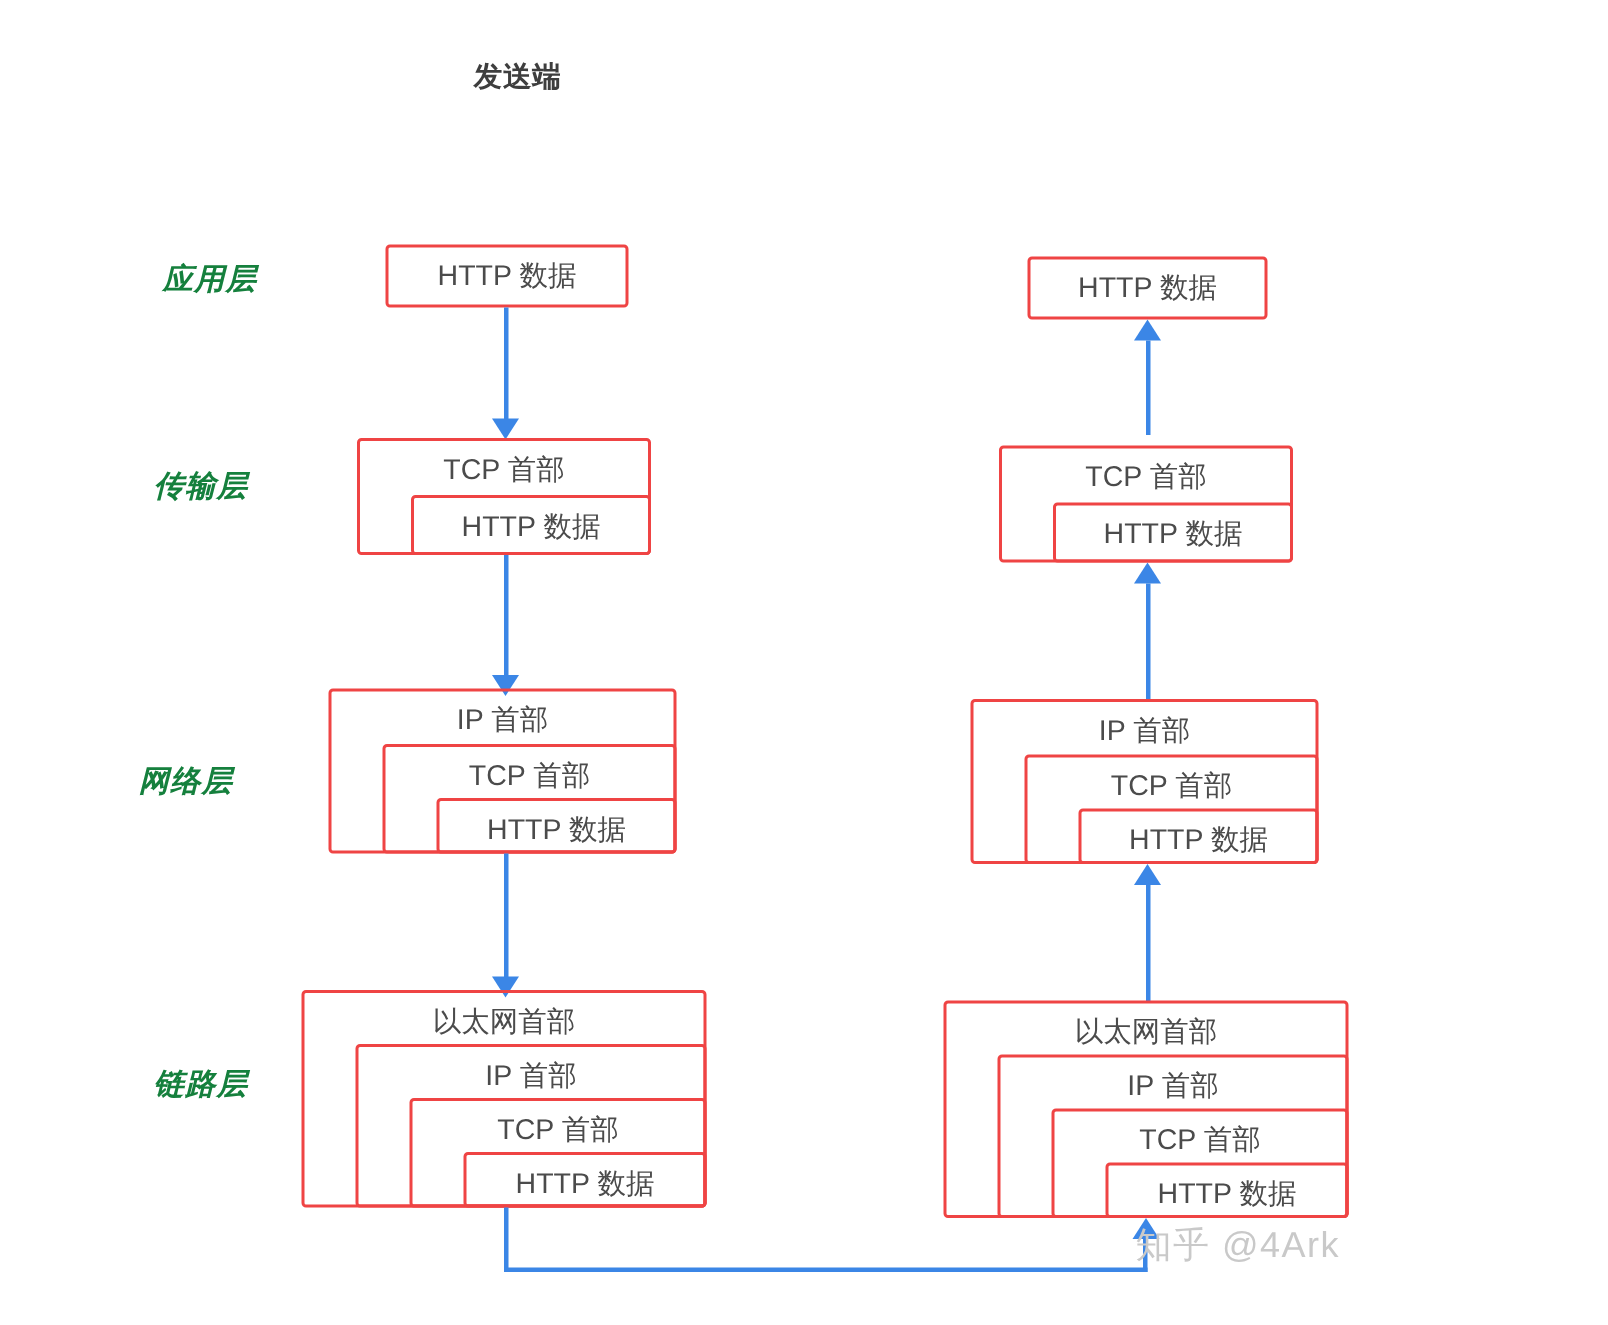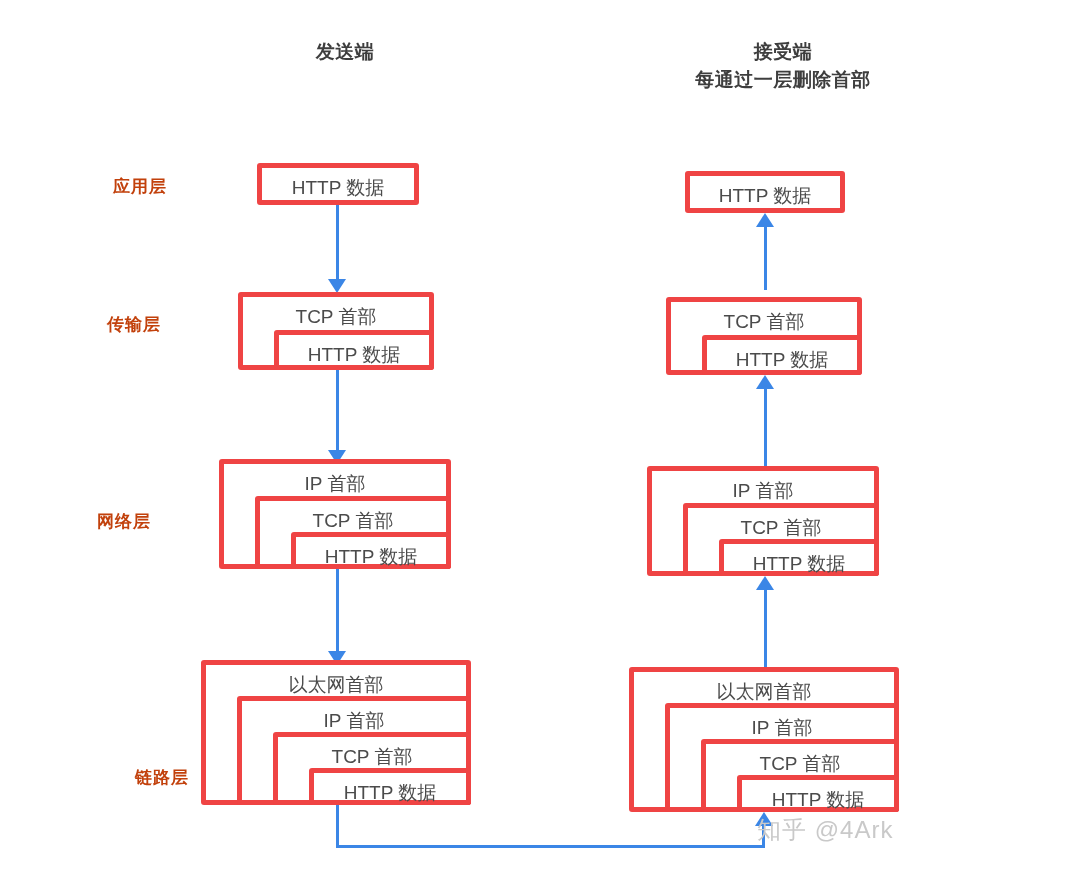--- a/index.html
+++ b/index.html
@@ -32,35 +32,36 @@
   .col-header .h-line1 { display: block; }
   .col-header .h-line2 { display: block; }
 
   #header-send  { left: 345px; top: 38px; transform: translateX(-50%); }
   #header-recv  { left: 783px; top: 38px; transform: translateX(-50%); }
 
   
   .layer-label {
     position: absolute;
     font-weight: bold;
-    color: #c2410c;
-    font-size: 17px;
+    color: #15803d;
+    font-size: 20px;
     letter-spacing: 1px;
     white-space: nowrap;
     transform: translate(-50%, -50%);
+    font-style: italic;
   }
 
   
   .packet {
     position: absolute;
   }
   .pbox {
     position: absolute;
     box-sizing: border-box;
-    border: 5px solid #ef4444;
+    border: 2px solid #ef4444;
     border-radius: 3px;
     background: transparent;
   }
   .pbox > .plabel {
     position: absolute;
     left: 0;
     right: 0;
     top: 0;
     height: 40px;
     line-height: 40px;
@@ -105,29 +106,25 @@
 </style>
 </head>
 <body>
 
 <div id="stage">
 
   <div class="col-header" id="header-send">
     <span class="h-line1">发送端</span>
   </div>
 
-  <div class="col-header" id="header-recv">
-    <span class="h-line1">接受端</span>
-    <span class="h-line2">每通过一层删除首部</span>
-  </div>
 
   <div class="layer-label" style="left:140px; top:186px;">应用层</div>
   <div class="layer-label" style="left:134px; top:324px;">传输层</div>
   <div class="layer-label" style="left:124px; top:521px;">网络层</div>
-  <div class="layer-label" style="left:134px; top:777px;margin-left:28px;">链路层</div>
+  <div class="layer-label" style="left:134px; top:723px;">链路层</div>
 
   <div class="packet">
     <div class="pbox" style="left:257px; top:163px; width:162px; height:42px;">
       <span class="plabel">HTTP 数据</span>
     </div>
   </div>
 
   <div class="conn-line" style="left:336px; top:205px; width:3px; height:76px;"></div>
   <div class="arrow-head arrow-down" style="left:328px; top:279px;"></div>
 

